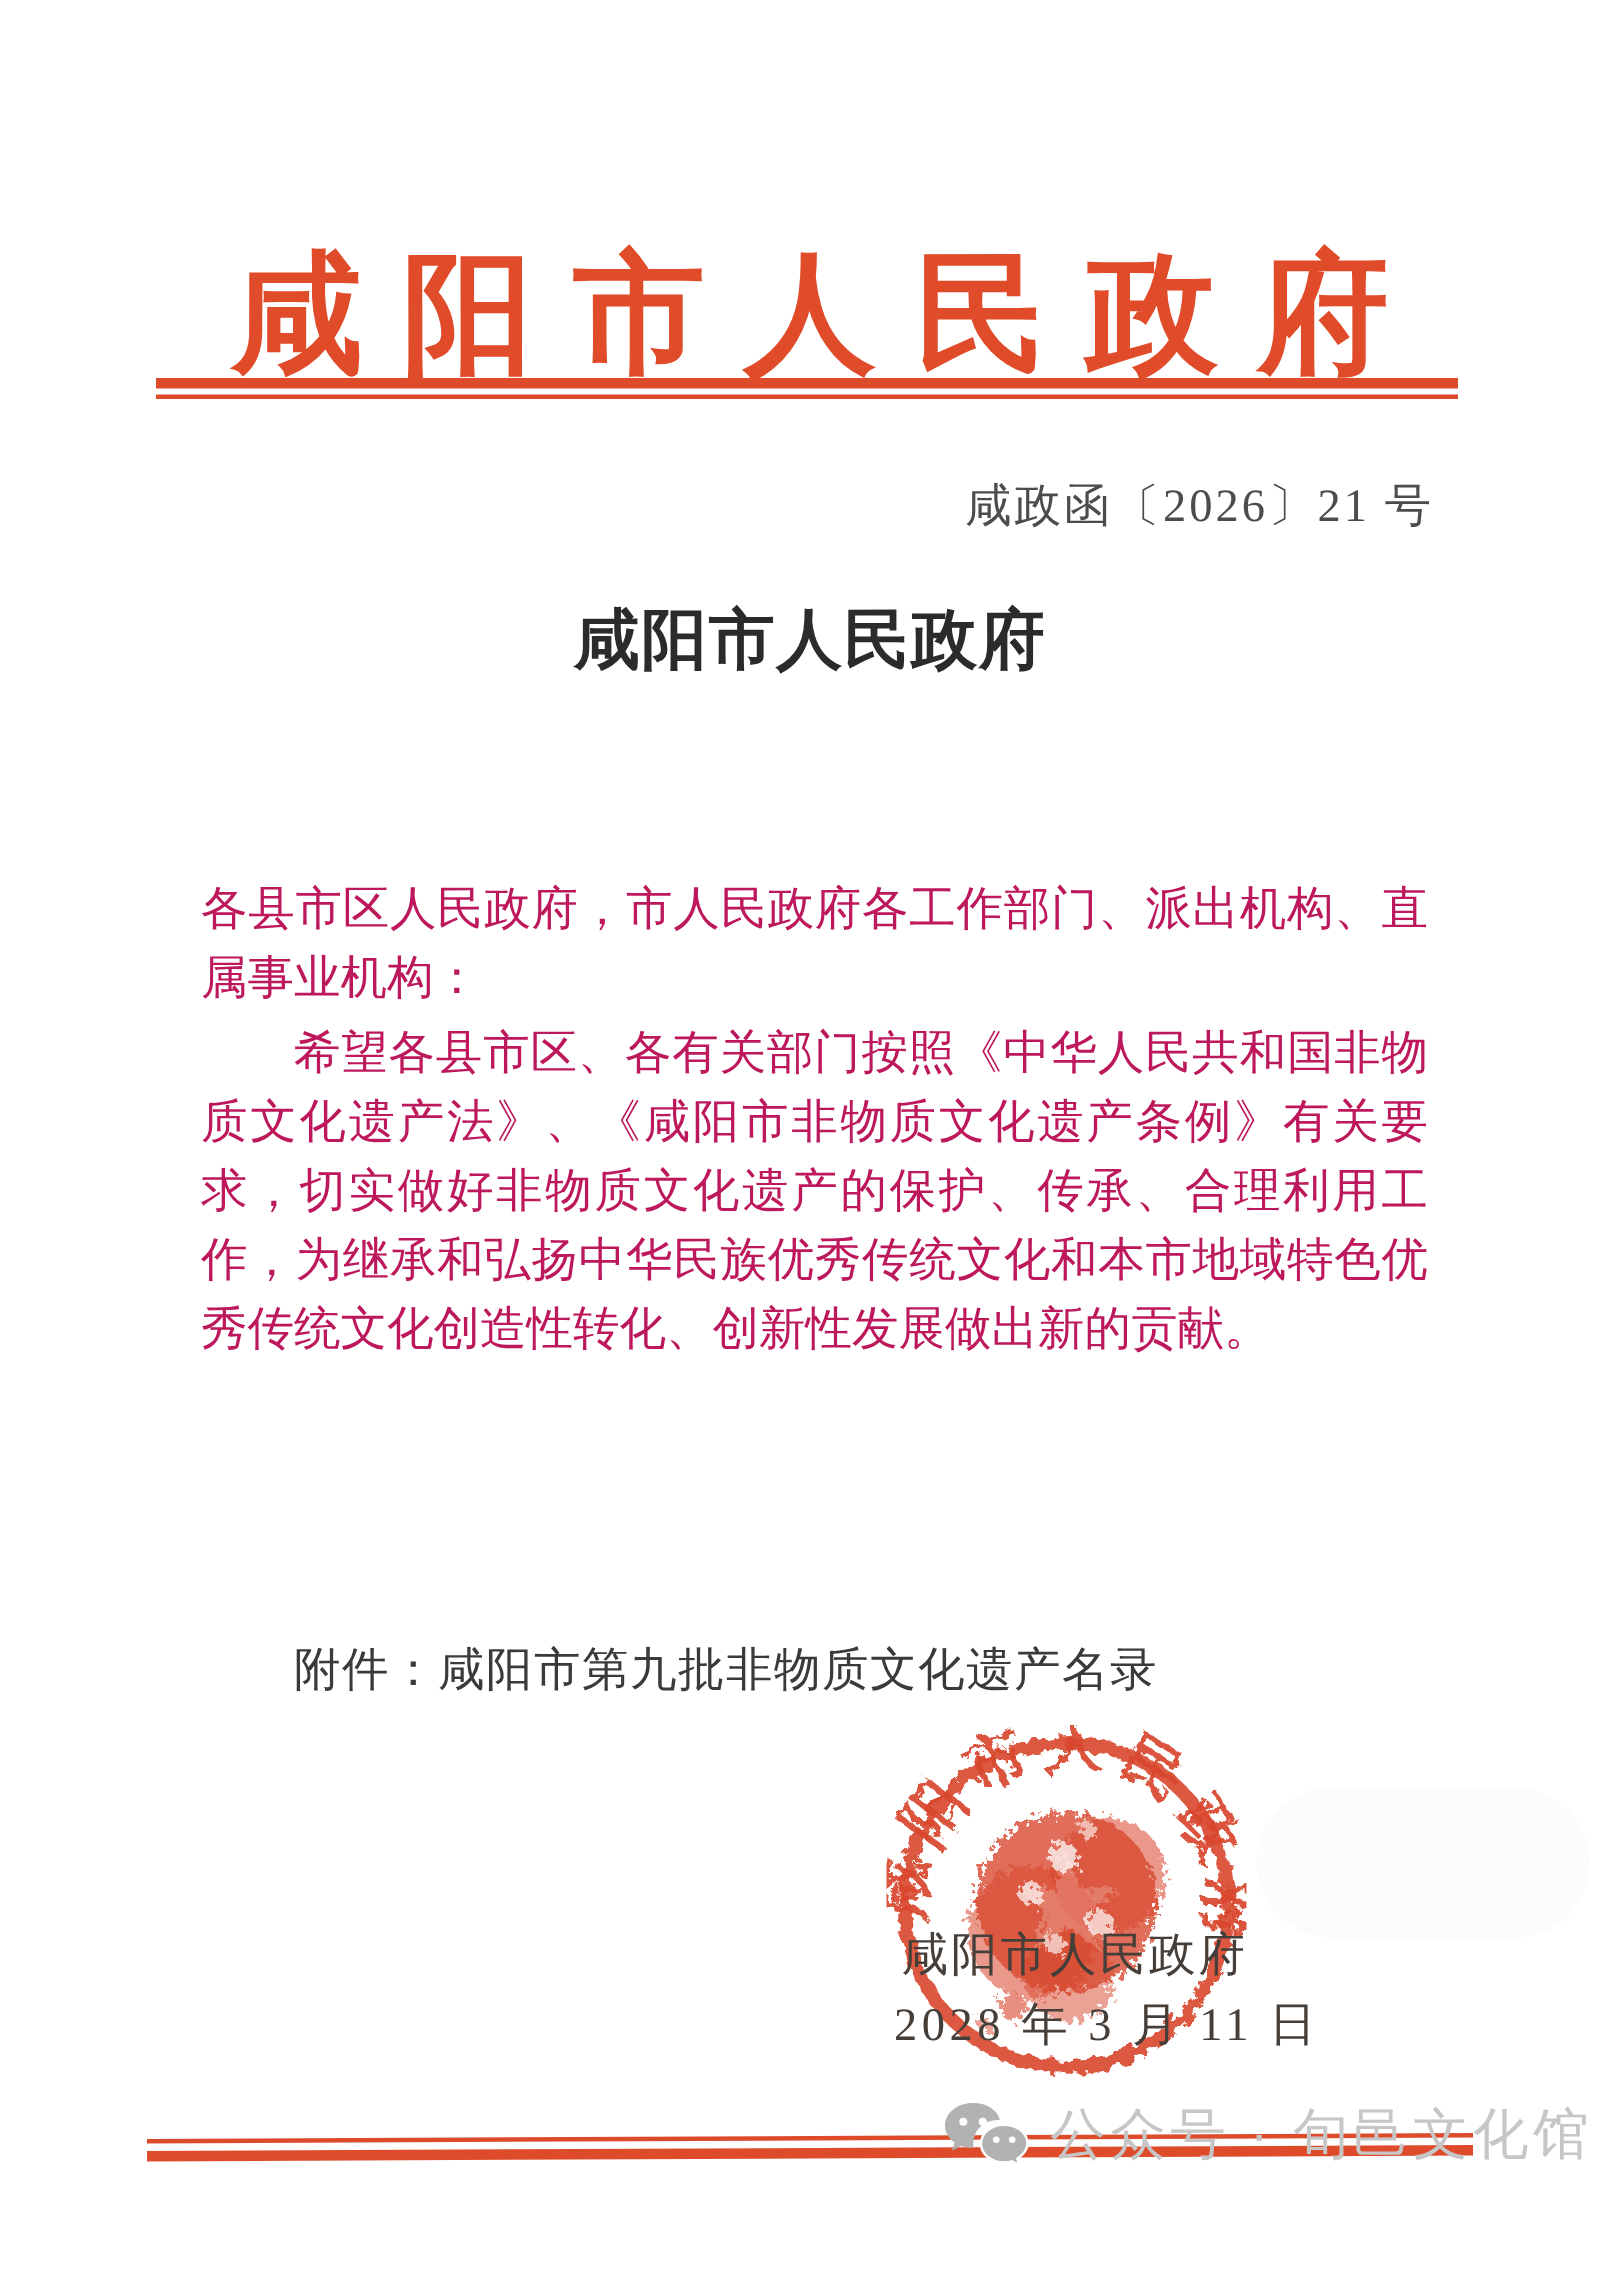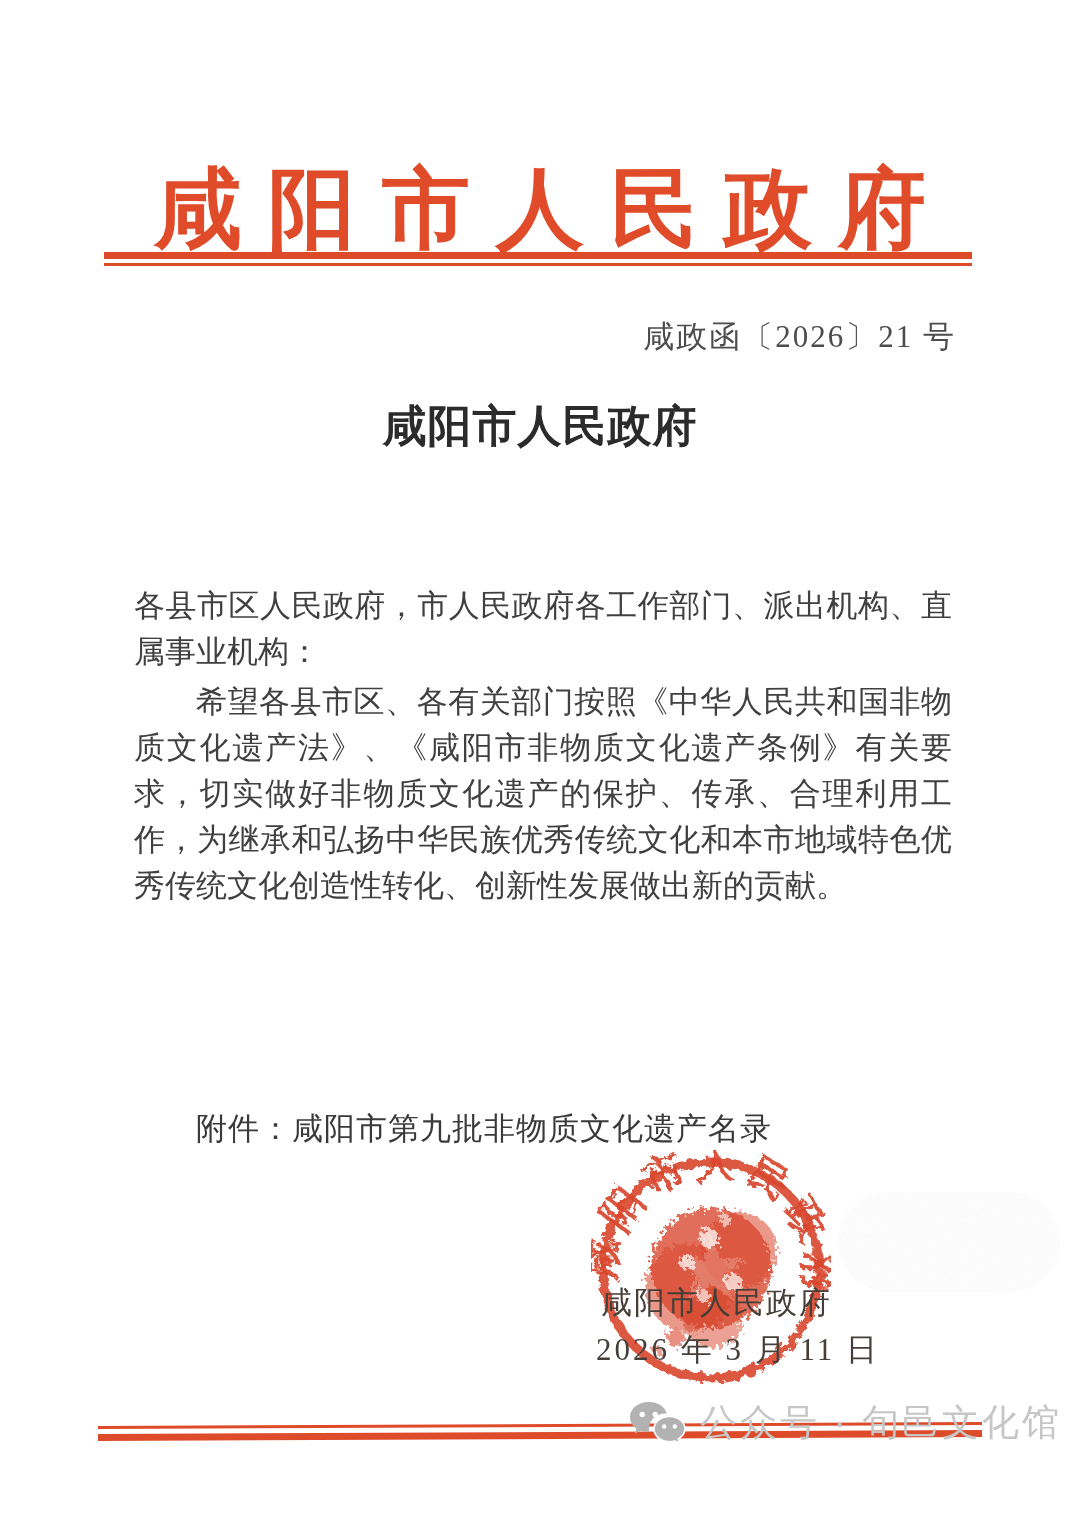--- a/index.html
+++ b/index.html
@@ -32,28 +32,28 @@
   }
   
   .doc-title{
     position:absolute;top:400px;left:0;width:1080px;
     text-align:center;color:#2b2b2b;
     font-size:44px;font-weight:bold;line-height:54px;letter-spacing:1px;
   }
   
   .body-block{
     position:absolute;top:583px;left:134px;width:818px;
-    font-size:31px;line-height:46px;color:#404040;
+    font-size:31px;line-height:46px;color:#be185d;
     text-align:justify;
   }
   .body-block p{margin:0 0 4px 0;}
   .body-block p.indent{text-indent:2em;}
   .attachment{
     position:absolute;top:1092px;left:134px;width:818px;
-    font-size:31px;color:#3a3a3a;text-indent:2em;letter-spacing:1px;margin-top:16px;
+    font-size:31px;color:#3a3a3a;text-indent:2em;letter-spacing:1px;
   }
   
   .seal{position:absolute;left:591px;top:1150px;width:240px;height:240px;}
   
   .smudge{
     position:absolute;left:838px;top:1192px;width:222px;height:100px;
     border-radius:50px;overflow:hidden;opacity:.5;
   }
   
   .signature{
@@ -144,21 +144,21 @@
     <svg width="222" height="100">
       <filter id="sm">
         <feTurbulence type="fractalNoise" baseFrequency="0.55" numOctaves="2" result="t"></feTurbulence>
         <feColorMatrix in="t" type="matrix" values="0 0 0 0 0.55, 0 0 0 0 0.55, 0 0 0 0 0.55, 0 0 0 0.22 0"></feColorMatrix>
       </filter>
       <rect width="222" height="100" filter="url(#sm)"></rect>
     </svg>
   </div>
 
   <div class="signature">咸阳市人民政府</div>
-  <div class="sig-date">2026 年 3 月 11 日</div>
+  <div class="sig-date">2028 年 3 月 11 日</div>
 
   <div class="rule-bottom thin"></div>
   <div class="rule-bottom thick"></div>
 
   <div class="watermark">
     <svg width="58" height="46" viewBox="0 0 58 46">
       <g fill="#b2b2b2">
         <path d="M21 2 C9.4 2 2 9.2 2 17.2 c0 4.6 2.5 8.5 6.4 11.2 l-1.7 5.4 6-3.1 c2.6 0.9 5.4 1.3 8.3 1.1 C20 21 27 13 38.6 13.4 37.2 6.9 30 2 21 2 Z"></path>
         <circle cx="14.2" cy="14.5" r="2.7" fill="#ffffff"></circle>
         <circle cx="27.2" cy="14.5" r="2.7" fill="#ffffff"></circle>

